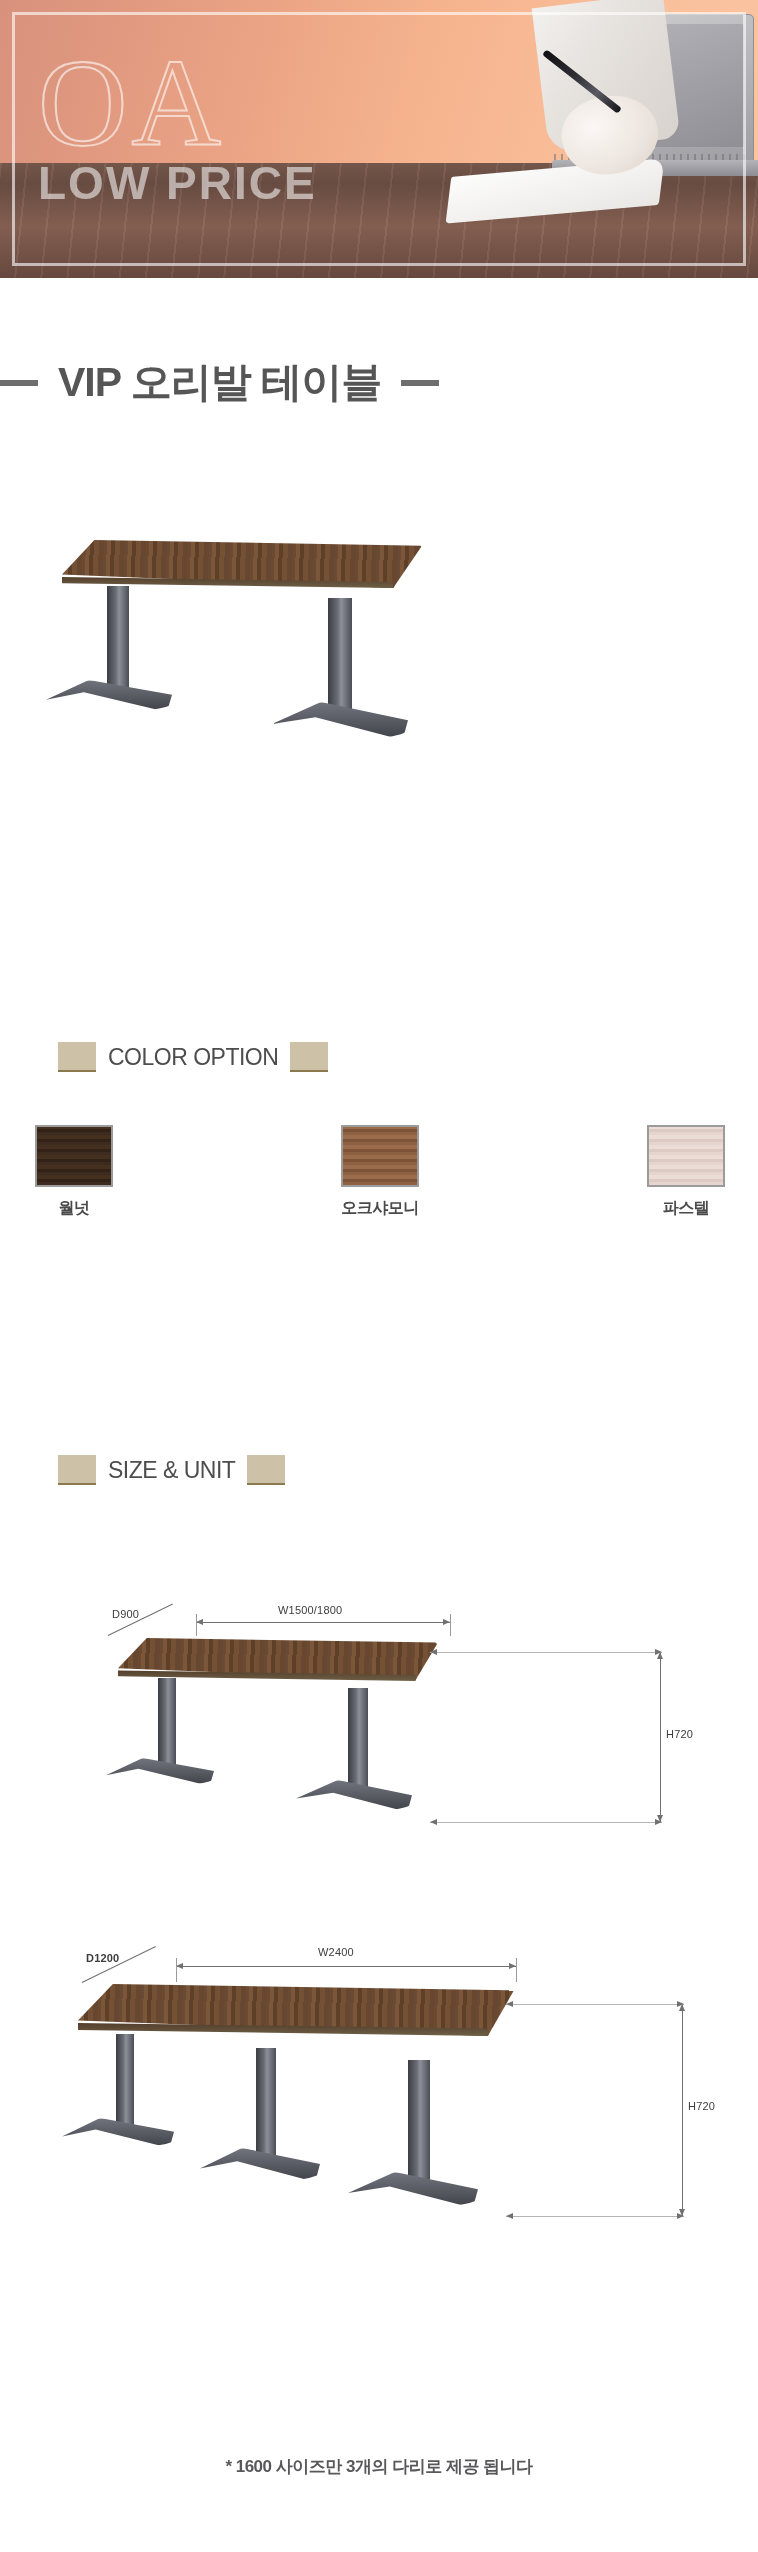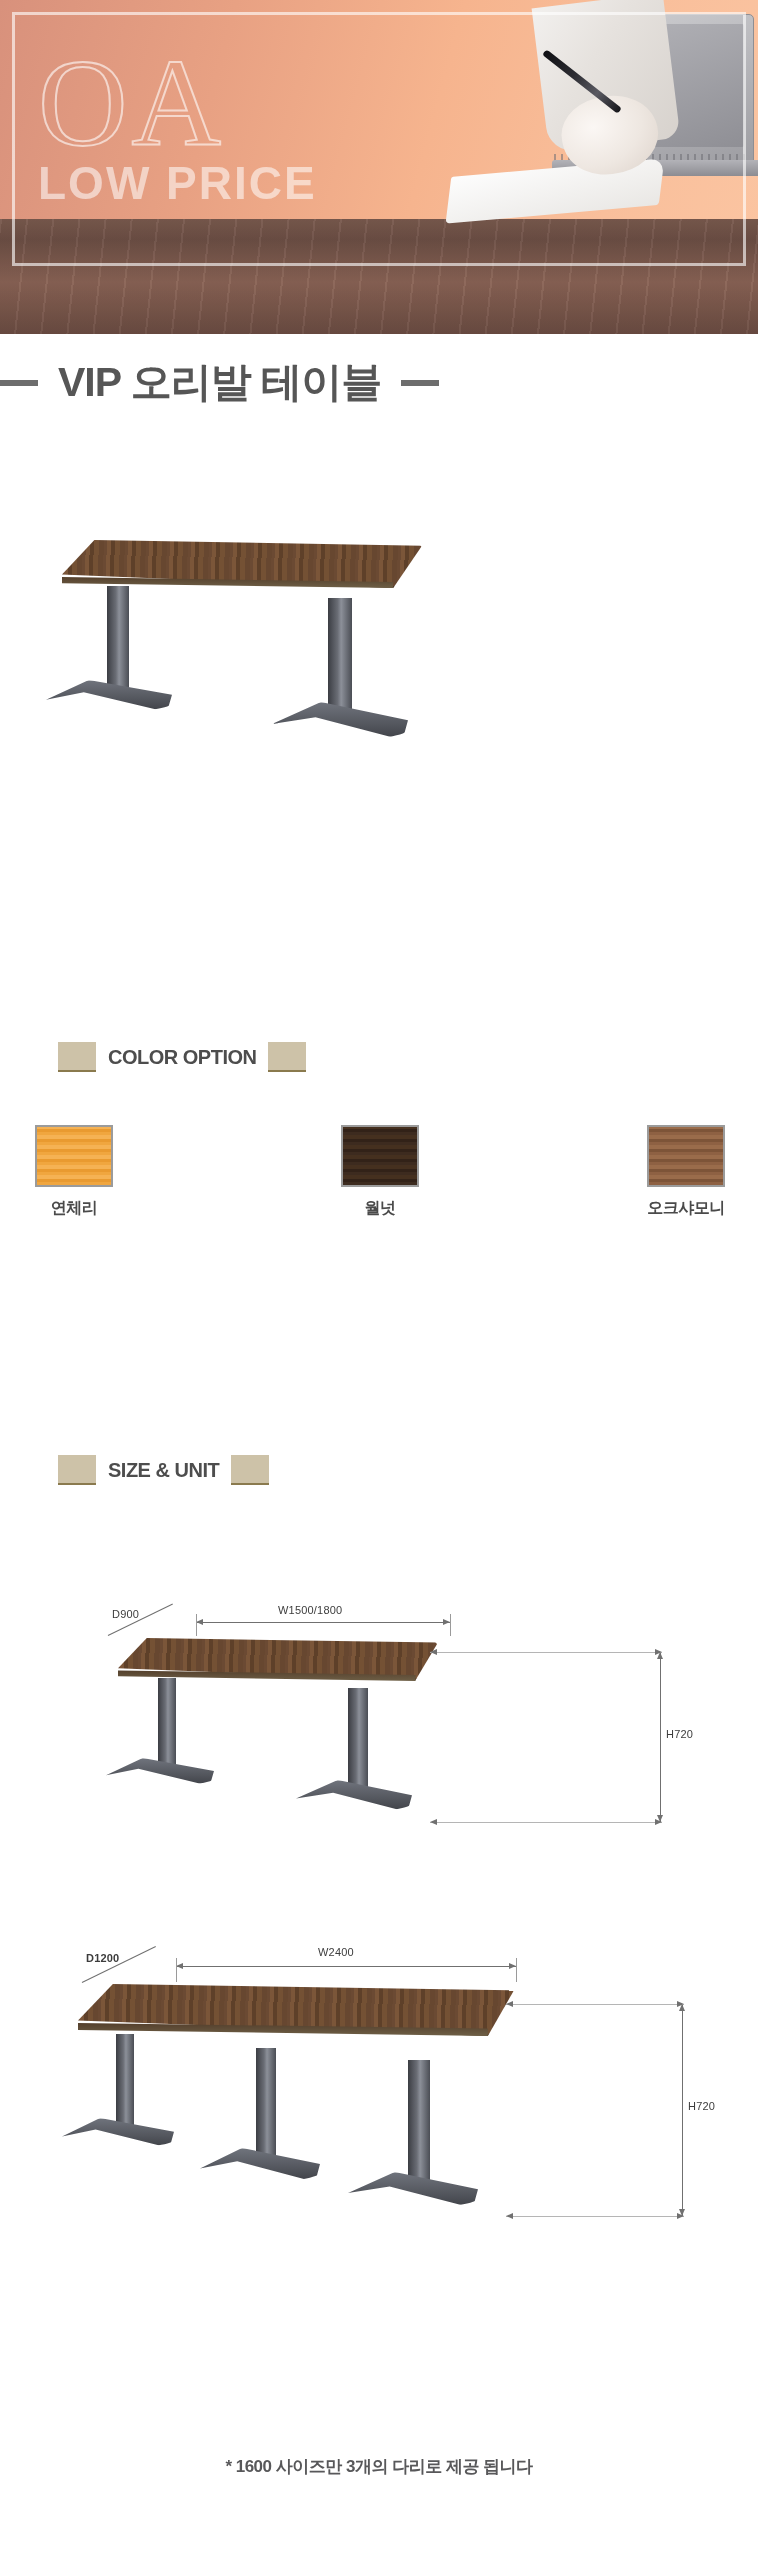--- a/index.html
+++ b/index.html
@@ -7,21 +7,21 @@
     width: 758px;
     background: #ffffff;
     font-family: "Liberation Sans", "DejaVu Sans", sans-serif;
   }
   body { width: 758px; height: 2552px; position: relative; overflow: hidden; }
 
   
   .hero {
     position: relative;
     width: 758px;
-    height: 334px;
+    height: 278px;
     overflow: hidden;
     background: linear-gradient(105deg, #d8917c 0%, #e8a183 28%, #f6b48e 55%, #f9bf9b 78%, #fbc5a2 100%);
   }
   .hero-floor {
     position: absolute;
     left: 0; right: 0; bottom: 0;
     height: 115px;
     background: linear-gradient(180deg, #7a5a4e 0%, #6d4f45 18%, #8a6355 55%, #6b4c42 100%);
   }
   .hero-floor::after{
@@ -168,22 +168,22 @@
     display: flex;
     align-items: center;
     gap: 12px;
   }
   .sec-sq {
     width: 38px; height: 30px;
     background: #cdc2a8;
     border-bottom: 2px solid #8a7a4e;
   }
   .sec-title {
-    font-size: 20px;
-    font-weight: 700;
+    font-size: 23px;
+    font-weight: 400;
     color: #4d4d4d;
     letter-spacing: -.5px;
   }
 
   
   .swatches {
     position: absolute;
     left: 22px; top: 1125px;
     width: 716px;
     display: flex;
@@ -298,31 +298,31 @@
 </div>
 
 <div class="sec-head" style="left:58px; top:1042px;">
   <span class="sec-sq"></span>
   <span class="sec-title">COLOR OPTION</span>
   <span class="sec-sq"></span>
 </div>
 
 <div class="swatches">
   <div class="sw-cell">
-    <div class="sw-chip" style="background:repeating-linear-gradient(0deg,#f0a63f 0 3px,#e99a30 3px 6px,#f5b254 6px 10px);"></div>
-    <div class="sw-label">연체리</div>
-  </div>
-  <div class="sw-cell">
     <div class="sw-chip" style="background:repeating-linear-gradient(0deg,#3d2b1f 0 3px,#322218 3px 6px,#45301f 6px 10px);"></div>
     <div class="sw-label">월넛</div>
   </div>
   <div class="sw-cell">
     <div class="sw-chip" style="background:repeating-linear-gradient(0deg,#8e6143 0 3px,#7d5438 3px 6px,#9a6c4b 6px 10px);"></div>
     <div class="sw-label">오크샤모니</div>
   </div>
+  <div class="sw-cell">
+    <div class="sw-chip" style="background:repeating-linear-gradient(0deg,#e6d5ce 0 3px,#ddcac2 3px 6px,#ecdcd6 6px 10px);"></div>
+    <div class="sw-label">파스텔</div>
+  </div>
 </div>
 
 <div class="sec-head" style="left:58px; top:1455px;">
   <span class="sec-sq"></span>
   <span class="sec-title">SIZE &amp; UNIT</span>
   <span class="sec-sq"></span>
 </div>
 
 <div style="position:absolute; left:0; top:1590px; width:758px; height:320px;">
 

